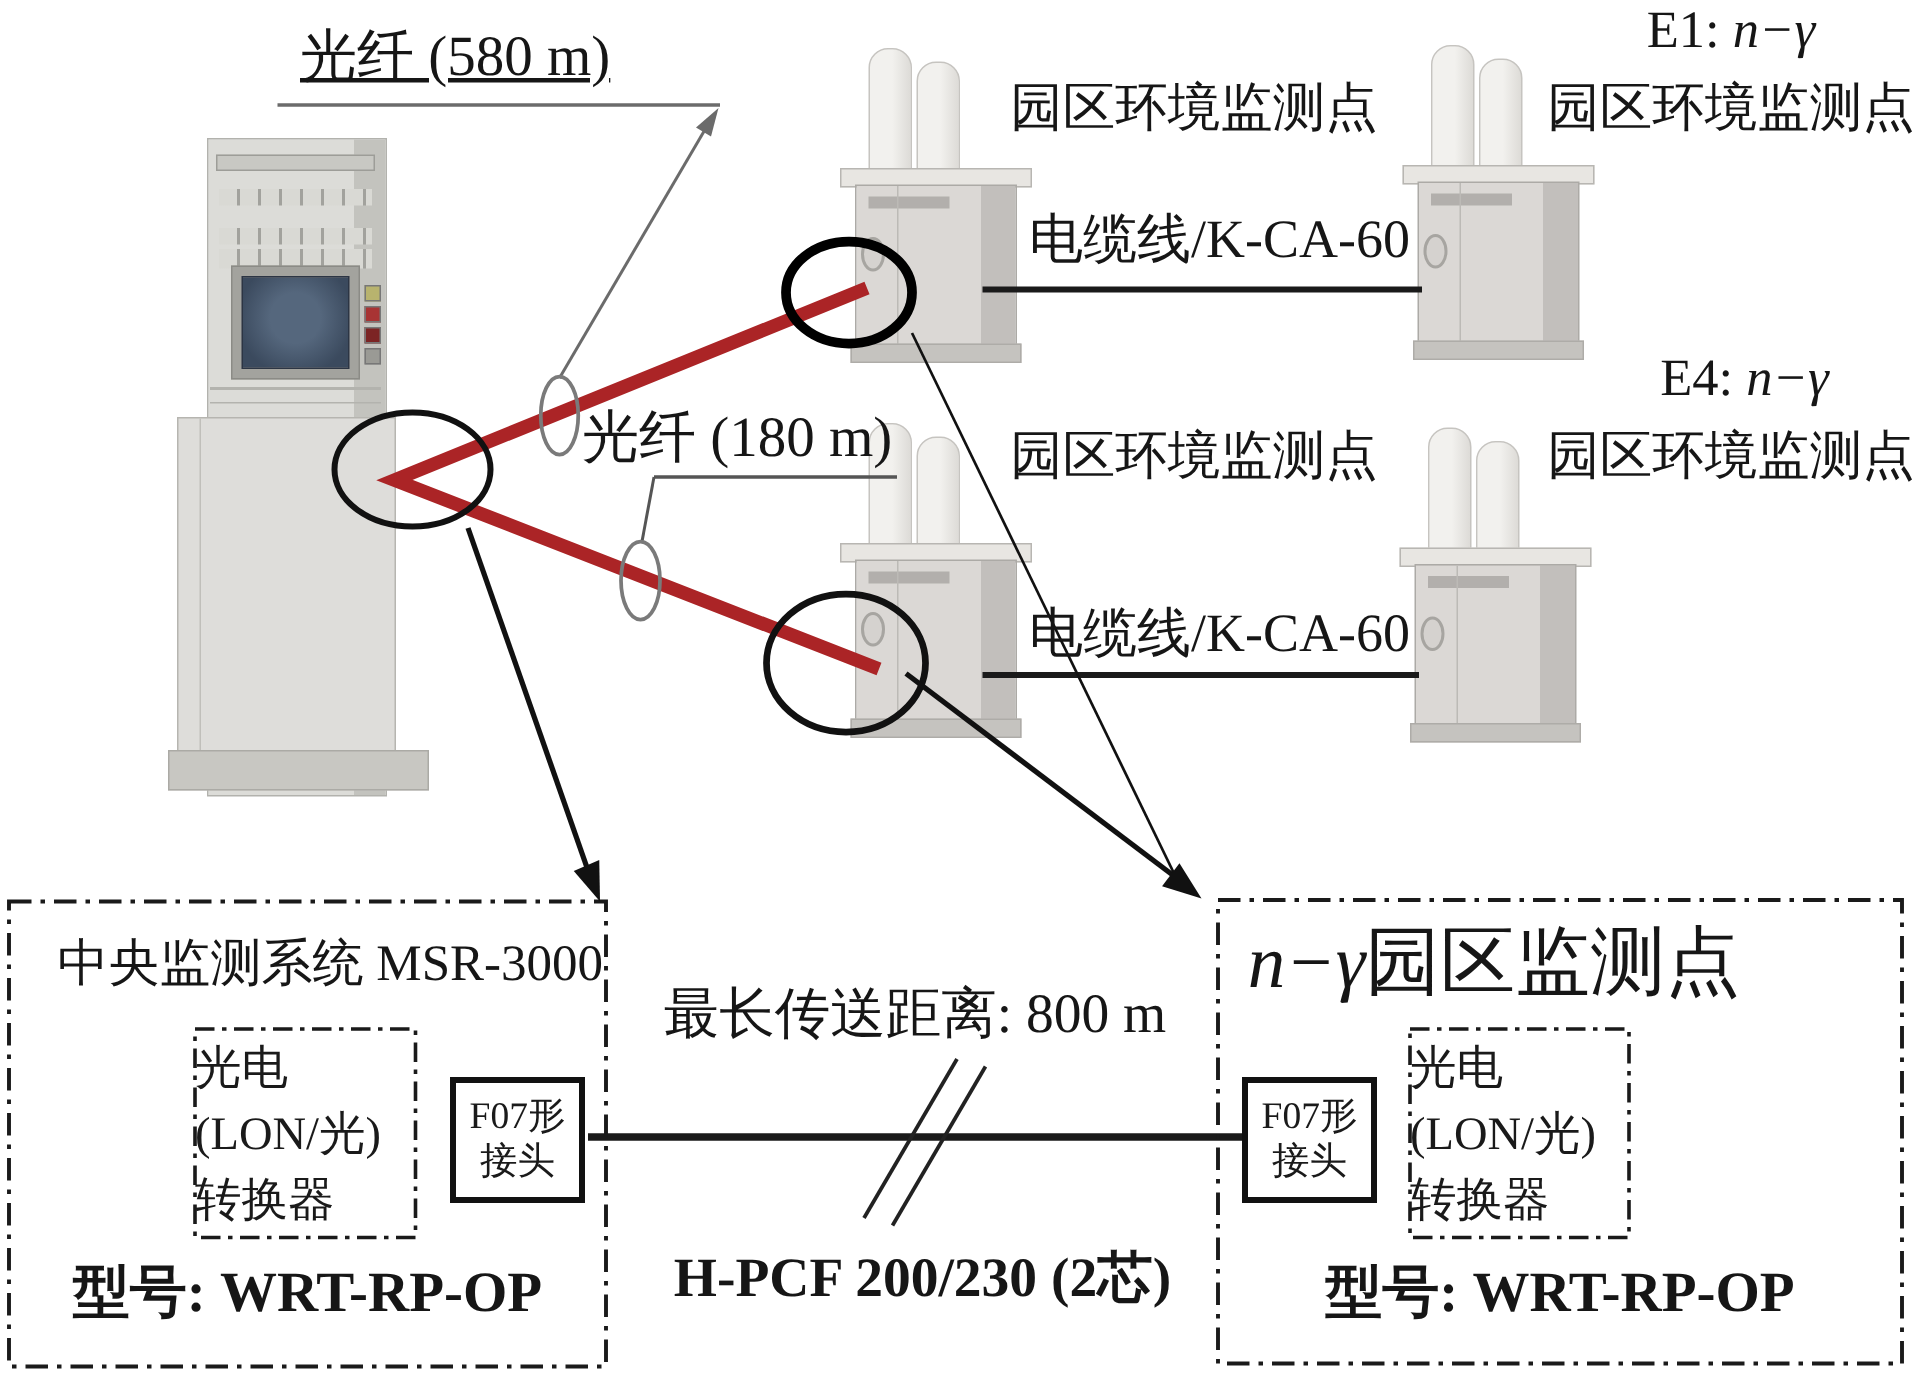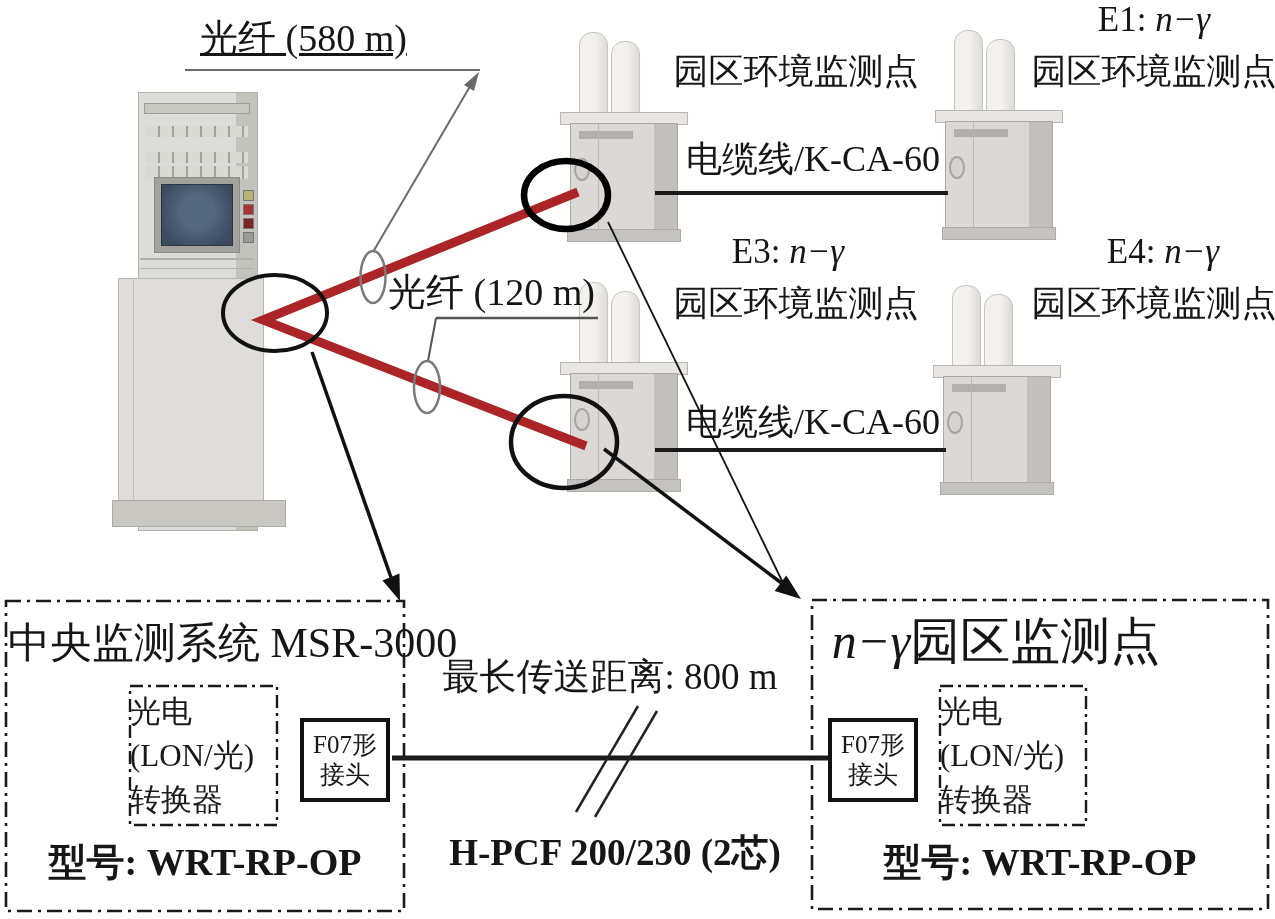--- a/index.html
+++ b/index.html
@@ -123,38 +123,34 @@
   </div>
 
   <div class="lbl z30" style="left:664px;top:50px;width:264px;font-size:35px;line-height:44px;">园区环境监测点</div>
 
   <div class="lbl z30" style="left:1024px;top:0;width:260px;font-size:35px;line-height:40px;">
     <span>E1:</span>
     <span class="ital">n−γ</span>
   </div>
   <div class="lbl z30" style="left:1030px;top:50px;width:248px;font-size:35px;line-height:44px;">园区环境监测点</div>
 
-  <div class="lbl z30" style="left:658px;top:232px;width:260px;font-size:35px;line-height:40px;">
-    <span>E3:</span>
-    <span class="ital">n−γ</span>
-  </div>
   <div class="lbl z30" style="left:664px;top:282px;width:264px;font-size:35px;line-height:44px;">园区环境监测点</div>
 
   <div class="lbl z30" style="left:1043px;top:232px;width:240px;font-size:35px;line-height:40px;">
     <span>E4:</span>
     <span class="ital">n−γ</span>
   </div>
   <div class="lbl z30" style="left:1030px;top:282px;width:248px;font-size:35px;line-height:44px;">园区环境监测点</div>
 
   <div class="lbl z30" style="left:200px;top:14px;font-size:38px;line-height:48px;text-align:left;text-decoration:underline;">光纤 (580 m)</div>
-  <div class="lbl z30" style="left:388px;top:268px;font-size:38px;line-height:48px;text-align:left;">光纤 (120 m)</div>
+  <div class="lbl z30" style="left:388px;top:268px;font-size:38px;line-height:48px;text-align:left;">光纤 (180 m)</div>
   <div class="lbl z30" style="left:680px;top:139px;width:266px;font-size:36px;line-height:40px;">电缆线/K-CA-60</div>
   <div class="lbl z30" style="left:680px;top:402px;width:266px;font-size:36px;line-height:40px;">电缆线/K-CA-60</div>
 
-  <div class="lbl z30" style="left:8px;top:621px;width:394px;font-size:42px;line-height:44px;text-align:right;">中央监测系统 MSR-3000</div>
+  <div class="lbl z30" style="left:8px;top:621px;width:394px;font-size:34px;line-height:44px;text-align:right;">中央监测系统 MSR-3000</div>
   <div class="convline z30" style="left:130px;top:690px;">光电</div>
   <div class="convline z30" style="left:130px;top:734px;">(LON/光)</div>
   <div class="convline z30" style="left:130px;top:778px;">转换器</div>
   <div class="f07" style="left:300px;top:718px;">
     <span>F07形</span>
     <span>接头</span>
   </div>
   <div class="lbl z30" style="left:8px;top:838px;width:394px;font-size:38px;line-height:48px;font-weight:700;">型号: WRT-RP-OP</div>
 
   <div class="lbl z30" style="left:776px;top:618px;width:440px;font-size:50px;line-height:46px;">

